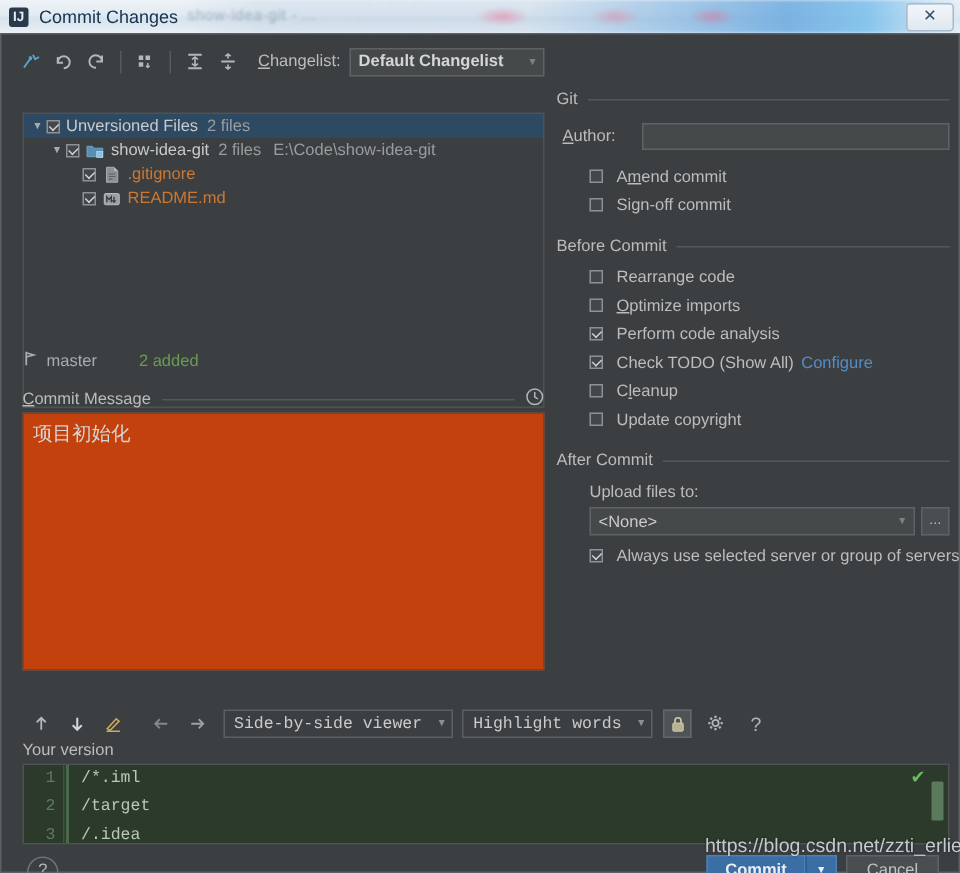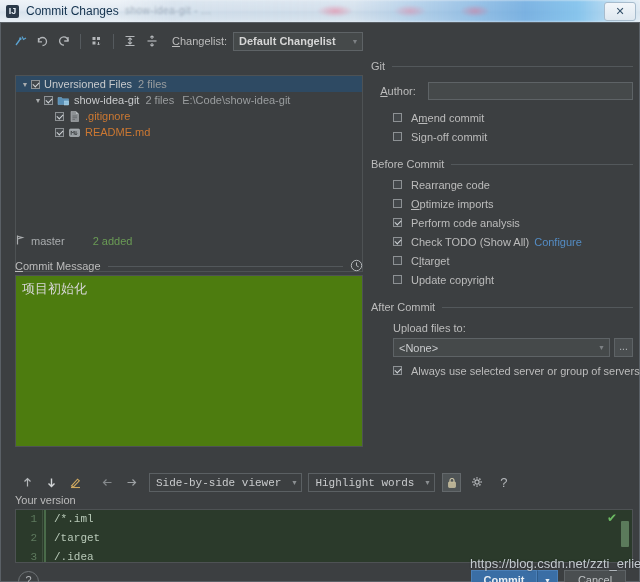--- a/index.html
+++ b/index.html
@@ -95,31 +95,31 @@
   .branchname{font-size:11px;color:#a9acae;margin-left:5px;}
   .branchadd{font-size:11px;color:#6a9b55;margin-left:28px;}
 
   
   .cmhead{position:absolute;left:14px;top:236px;width:348px;height:14px;display:flex;align-items:center;}
   .cmhead .lbl{font-size:11px;color:#bcbcbc;white-space:nowrap;}
   .cmhead .lbl u{text-decoration:underline;}
   .cmhead .line{flex:1;height:1px;background:#53585b;margin:0 7px;}
   .cmbox{
     position:absolute;left:14px;top:252px;width:348px;height:172px;
-    background:#4d7c0f;border:1px solid #4e5254;box-sizing:border-box;padding:4px 6px;
+    background:#c2410c;border:1px solid #4e5254;box-sizing:border-box;padding:4px 6px;
   }
   .cmtext{font-size:13px;color:#d6d6d6;line-height:17px;}
 
   
   .rcol{position:absolute;left:370px;top:36px;width:262px;height:390px;}
   .grphead{display:flex;align-items:center;height:14px;margin-bottom:4px;}
   .grphead .t{font-size:11px;color:#bcbcbc;white-space:nowrap;}
   .grphead .l{flex:1;height:1px;background:#53585b;margin-left:7px;}
   .fieldrow{display:flex;align-items:center;margin:9px 0 8px 4px;}
-  .fieldrow .flbl{font-size:11px;color:#bcbcbc;width:46px;text-align:center;margin-right:7px;}
+  .fieldrow .flbl{font-size:11px;color:#bcbcbc;width:46px;text-align:left;margin-right:7px;}
   .fieldrow .flbl u{text-decoration:underline;}
   .textinput{
     flex:1;height:18px;background:#45494a;border:1px solid #5e6366;box-sizing:border-box;
     color:#d6d6d6;font-size:11px;padding-left:4px;line-height:16px;
   }
   .optrow{display:flex;align-items:center;height:19px;margin-left:22px;}
   .optrow .olbl{font-size:11px;color:#bcbcbc;margin-left:5px;white-space:nowrap;}
   .optrow .olbl u{text-decoration:underline;}
   .cfglink{color:#548cc4;font-size:11px;margin-left:5px;}
   .grpgap{height:11px;}
@@ -378,21 +378,21 @@
         <div class="cbx on"></div>
         <div class="olbl">Perform code analysis</div>
       </div>
       <div class="optrow">
         <div class="cbx on"></div>
         <div class="olbl">Check TODO (Show All)</div>
         <div class="cfglink">Configure</div>
       </div>
       <div class="optrow">
         <div class="cbx"></div>
-        <div class="olbl">C<u>l</u><span>target</span></div>
+        <div class="olbl">C<u>l</u><span>eanup</span></div>
       </div>
       <div class="optrow">
         <div class="cbx"></div>
         <div class="olbl">Update copyright</div>
       </div>
 
       <div class="grpgap"></div>
 
       <div class="grphead">
         <div class="t">After Commit</div>

